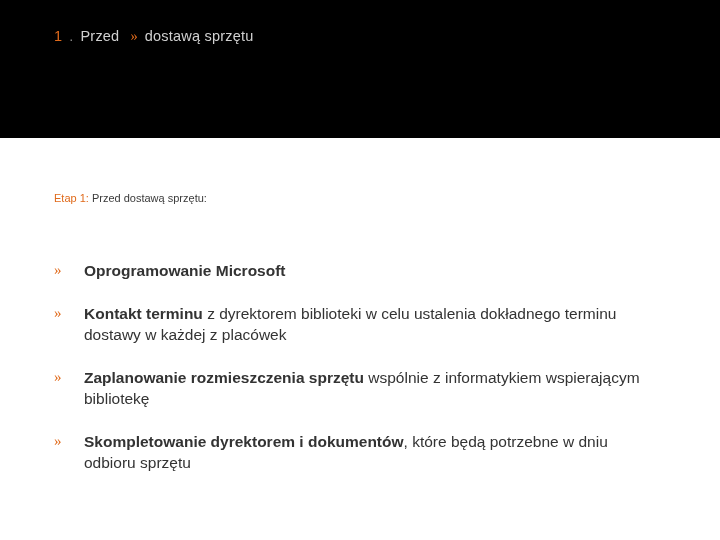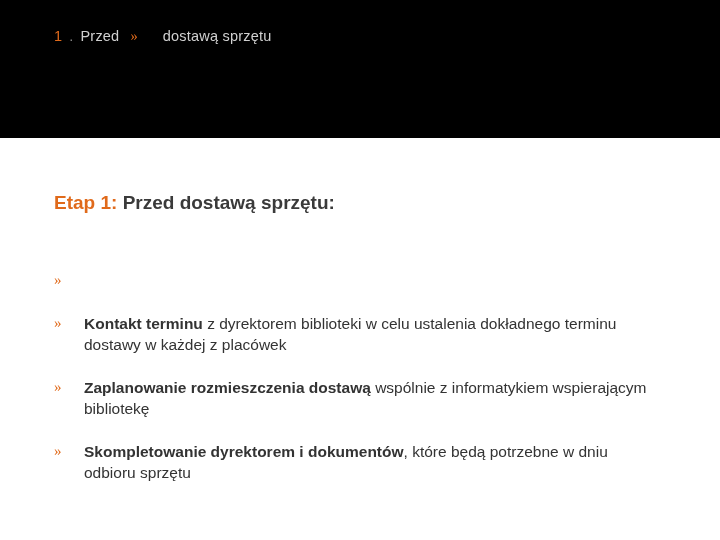--- a/index.html
+++ b/index.html
@@ -31,29 +31,28 @@
   .bc-first {
     color: #d0d0d0;
     margin-right: 4px;
   }
   .bc-arrow {
     color: #e06a1b;
     font-family: Georgia, serif;
   }
   .bc-rest {
     color: #d0d0d0;
-    margin-left: 18px;
   }
   .content {
     padding: 54px 58px 0 54px;
   }
   .section-title {
-    font-size: 19px;
+    font-size: 11px;
     color: #3a3a3a;
-    font-weight: bold;
+    font-weight: normal;
   }
   .section-title .accent { color: #e06a1b; }
   .list {
     margin-top: 56px;
   }
   .item {
     display: flex;
     align-items: flex-start;
     gap: 16px;
     margin-bottom: 22px;
@@ -87,27 +86,28 @@
 </div>
 
 <div class="content">
   <div class="section-title">
     <span class="accent">Etap 1:</span><span> Przed dostawą sprzętu:</span>
   </div>
 
   <div class="list">
     <div class="item">
       <span class="bullet">»</span>
+      <div class="item-text"><b>Oprogramowanie Microsoft</b><span></span></div>
     </div>
     <div class="item">
       <span class="bullet">»</span>
       <div class="item-text"><b>Kontakt terminu</b><span> z dyrektorem biblioteki w celu ustalenia dokładnego terminu dostawy w każdej z placówek</span></div>
     </div>
     <div class="item">
       <span class="bullet">»</span>
-      <div class="item-text"><b>Zaplanowanie rozmieszczenia dostawą</b><span> wspólnie z informatykiem wspierającym bibliotekę</span></div>
+      <div class="item-text"><b>Zaplanowanie rozmieszczenia sprzętu</b><span> wspólnie z informatykiem wspierającym bibliotekę</span></div>
     </div>
     <div class="item">
       <span class="bullet">»</span>
       <div class="item-text"><b>Skompletowanie dyrektorem i dokumentów</b><span>, które będą potrzebne w dniu odbioru sprzętu</span></div>
     </div>
   </div>
 </div>
 
 </body></html>

